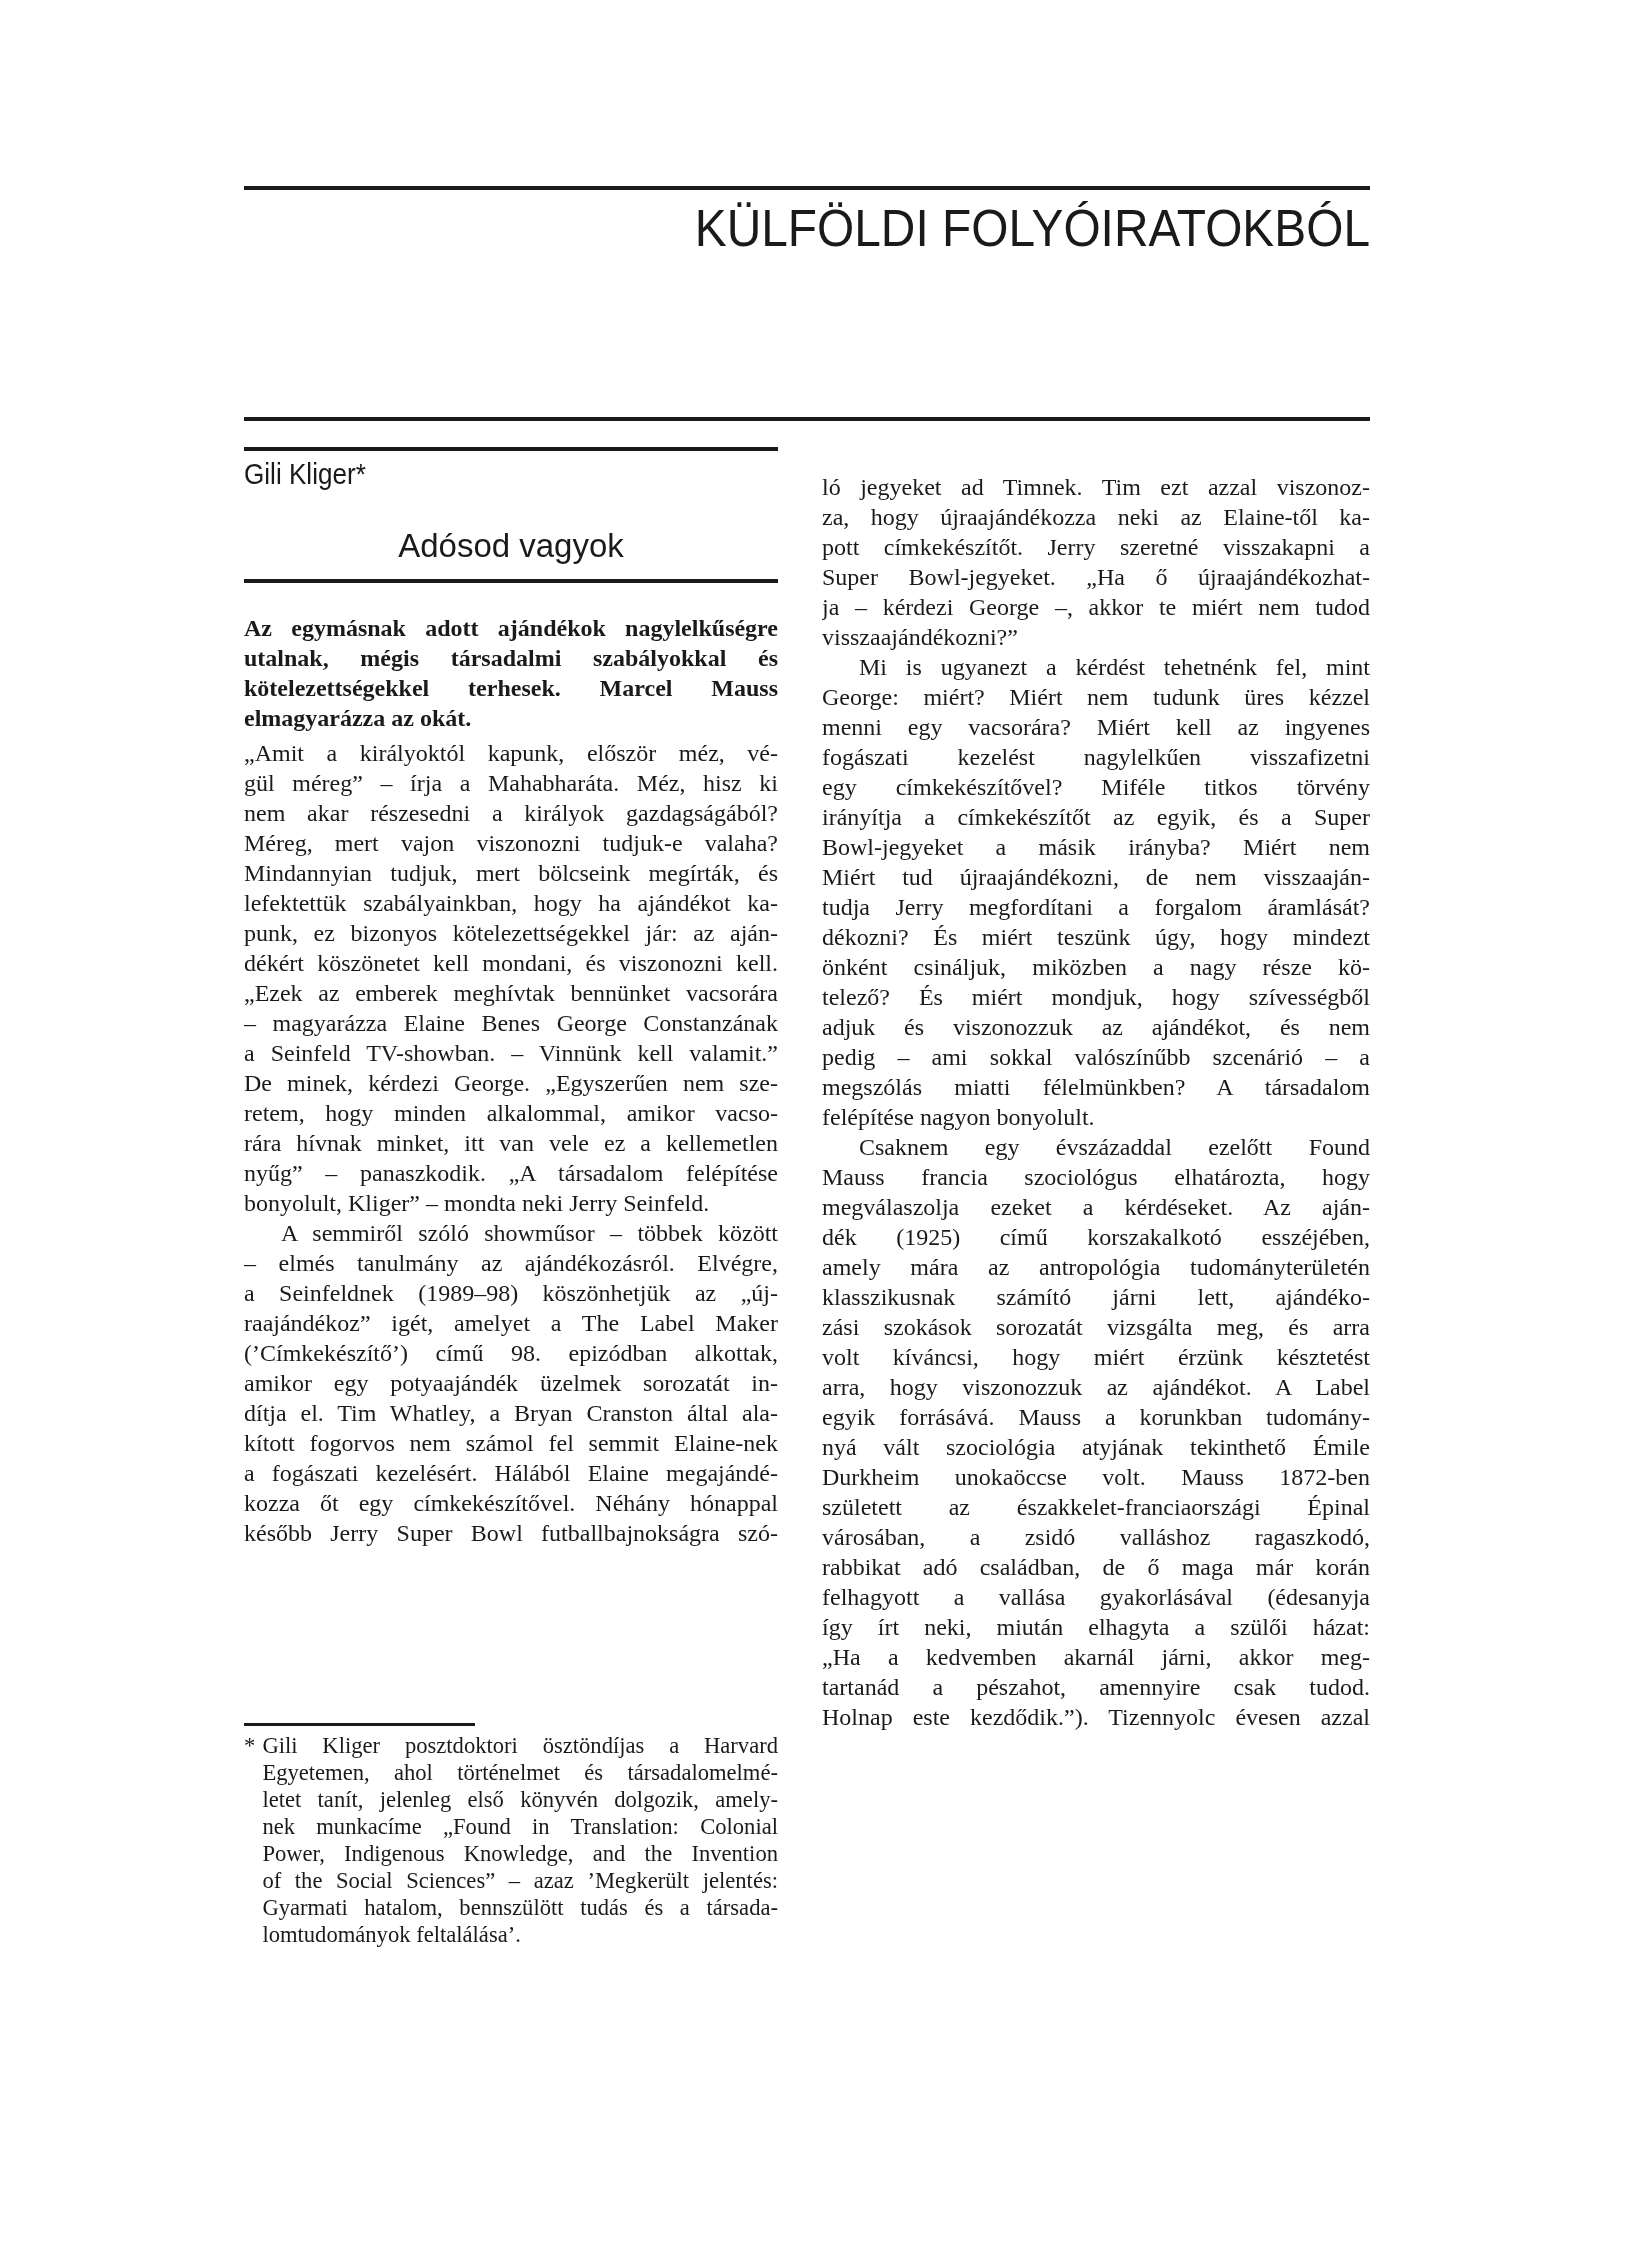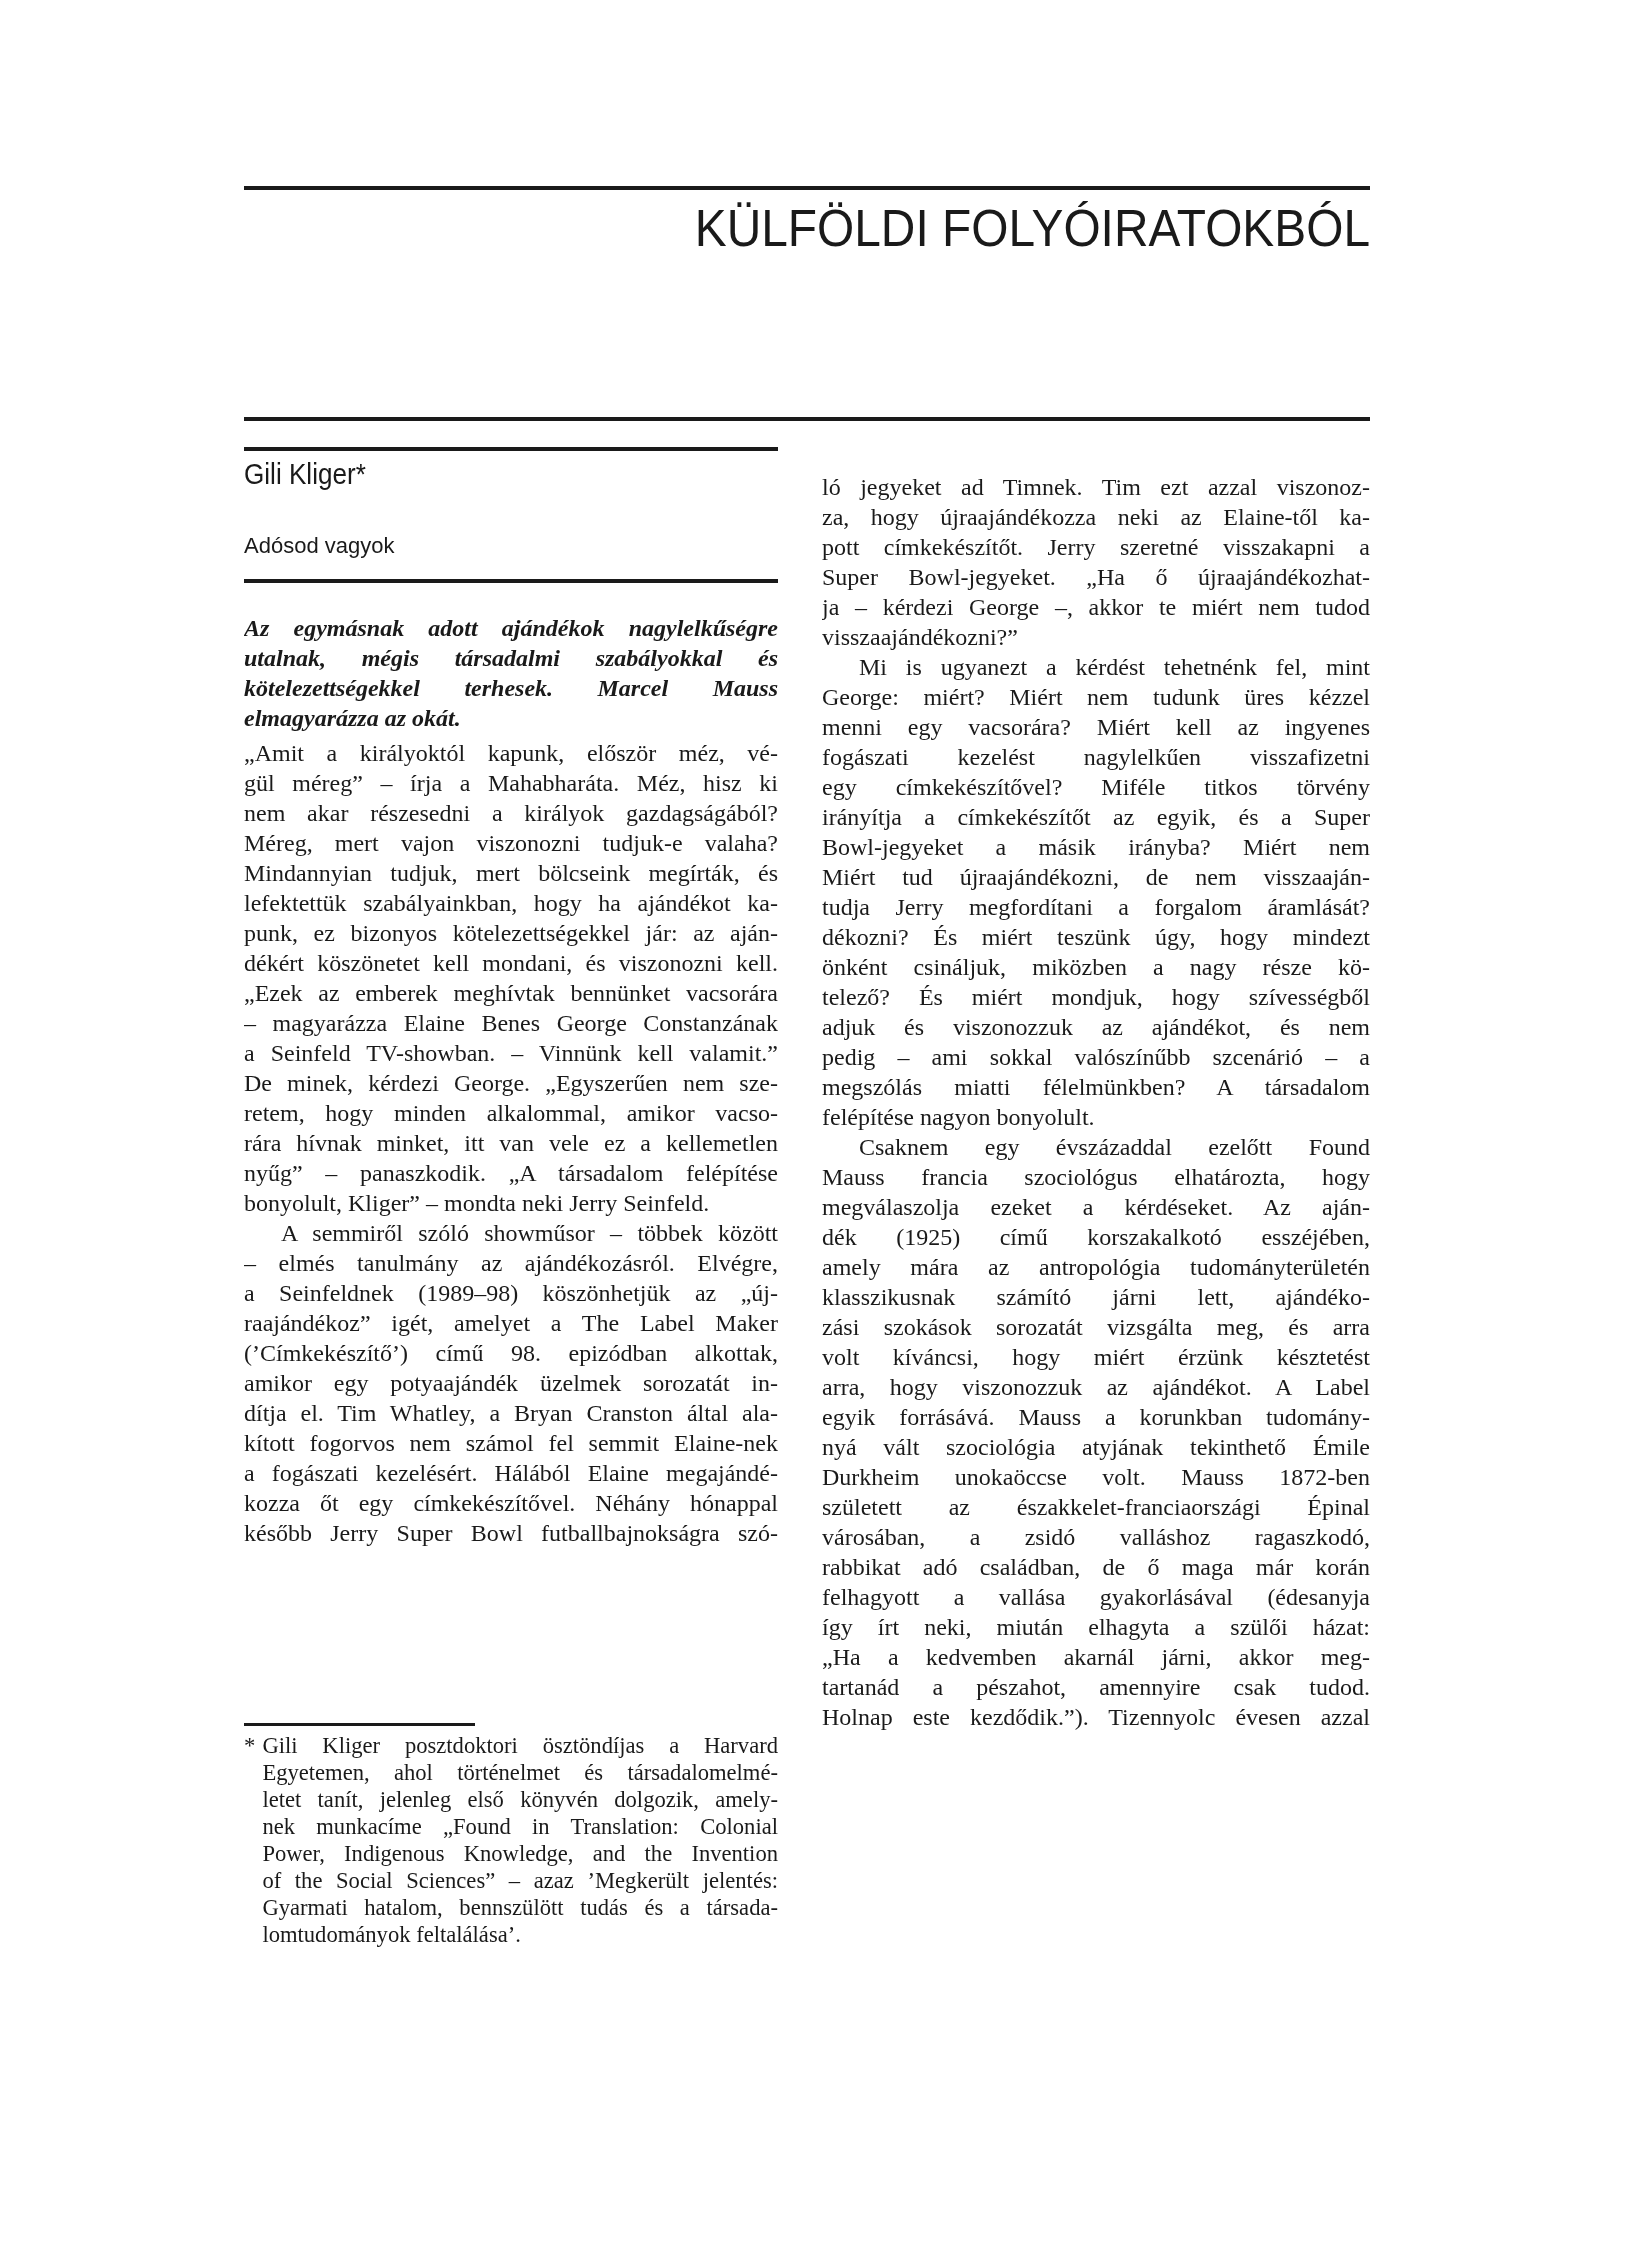--- a/index.html
+++ b/index.html
@@ -7,29 +7,29 @@
   .rule { position: absolute; background: #1a1a1a; }
   .sans { font-family: "Liberation Sans", "DejaVu Sans", sans-serif; }
   .serif { font-family: "Liberation Serif", "DejaVu Serif", serif; }
   #section-title {
     position: absolute; left: 244px; width: 1126px; top: 198px;
     text-align: right; font-size: 52px; line-height: 61px; letter-spacing: 0px;
     transform: scaleX(0.92); transform-origin: right center; font-weight: normal;
   }
   #author { position: absolute; left: 244px; top: 457px; font-size: 29px; line-height: 34px;
     transform: scaleX(0.9); transform-origin: left center; }
-  #subtitle { position: absolute; left: 244px; width: 534px; top: 529px; text-align: left;
-    font-size: 22px; line-height: 34px; }
+  #subtitle { position: absolute; left: 244px; width: 534px; top: 529px; text-align: center;
+    font-size: 33px; line-height: 34px; }
   .col { position: absolute; font-size: 24px; line-height: 30px; text-align: justify; }
   .col .line { display: block; text-align: justify; text-align-last: justify; white-space: nowrap; overflow: hidden; height: 30px; }
   .col .line.last { text-align-last: left; }
   .col .indent { padding-left: 37px; }
   #left-col { left: 244px; width: 534px; top: 590px; }
   #right-col { left: 822px; width: 548px; top: 472px; }
-  .lead .line { font-weight: bold; font-style: italic; }
+  .lead .line { font-weight: bold; }
   #footnote { position: absolute; left: 244px; width: 534px; top: 1732px; font-size: 22.6px; line-height: 27px; }
   #footnote .line { display: block; white-space: nowrap; overflow: hidden; height: 27px; text-align: justify; text-align-last: justify; padding-left: 18.4px; }
   #footnote .line.last { text-align-last: left; }
   #footnote .mark { position: absolute; left: 0; top: 0; }
 </style>
 </head>
 <body>
 
 <div class="rule" style="left:244px; top:186px; width:1126px; height:3.8px;"></div>
 <div id="section-title" class="sans">KÜLFÖLDI FOLYÓIRATOKBÓL</div>

